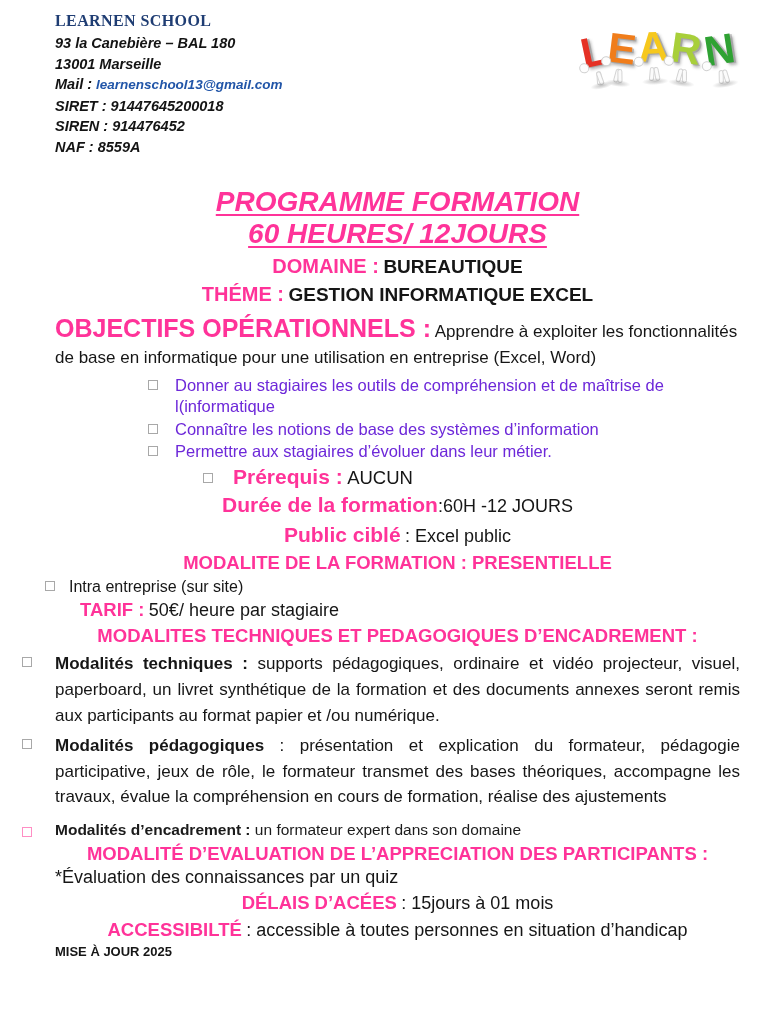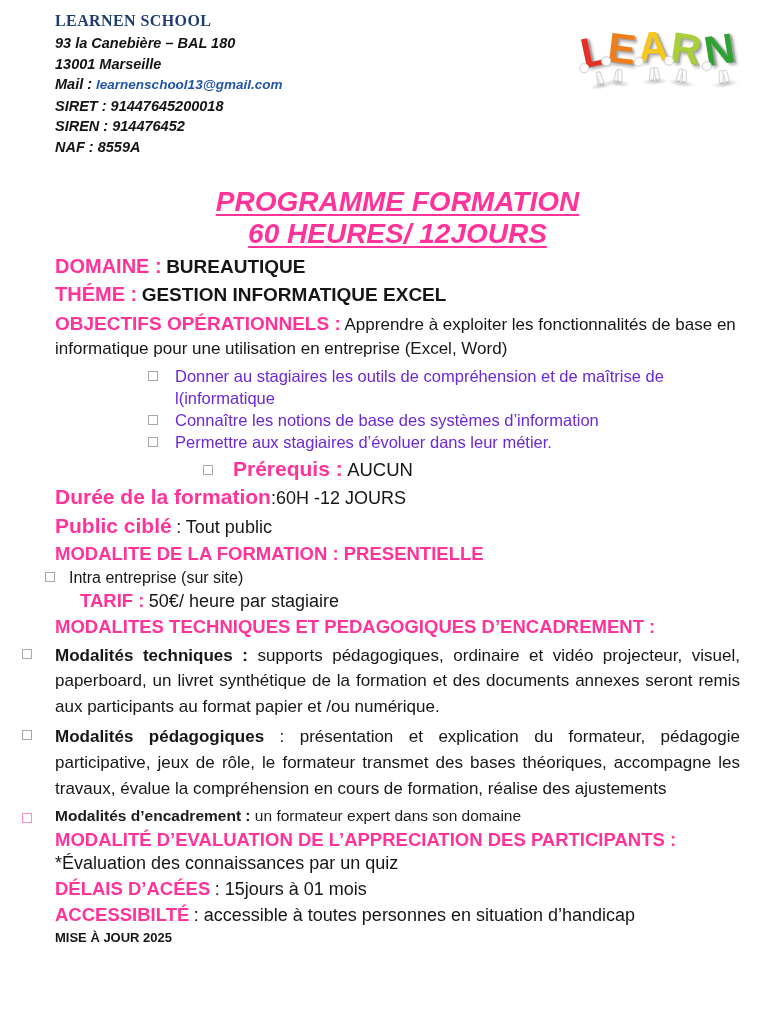--- a/index.html
+++ b/index.html
@@ -66,57 +66,57 @@
   .row { margin-top:2px; }
 
   .lbl-lg  { color:#ff3399; font-weight:bold; font-size:20px; }
   .val-lg  { color:#161616; font-weight:bold; font-size:19px; }
   .lbl-xl  { color:#ff3399; font-weight:bold; font-size:21px; }
   .lbl-md  { color:#ff3399; font-weight:bold; font-size:18.5px; }
   .val-md  { color:#161616; font-size:18px; }
   .body-txt{ color:#161616; font-size:17px; }
 
   .obj-para { margin-top:3px; font-size:17px; line-height:1.45; }
-  .obj-para .lbl-md { font-size:19px; }
+  .obj-para .lbl-md { font-size:25px; }
 
   
   .sq {
     display:inline-block; width:10px; height:10px;
     border:1.2px solid #a8a8a8; background:transparent;
   }
   .sq.pink-sq { border-color:#ff8ec4; }
 
   ul.obj-list { list-style:none; margin:4px 0 0 93px; }
   ul.obj-list li {
     position:relative; padding-left:27px;
     font-size:16.5px; line-height:1.3; color:#6d28d9; margin-bottom:1px;
   }
   ul.obj-list li .sq { position:absolute; left:0; top:5px; }
 
   .prereq-row { position:relative; margin:3px 0 0 148px; padding-left:30px; }
   .prereq-row .sq { position:absolute; left:0; top:8px; }
   .prereq-row .lbl-xl { font-size:21px; }
   .prereq-row .val-md { font-size:18.5px; }
 
-  .heading-line { margin-top:3px; line-height:1.25; }
+  .heading-line { margin-top:3px; line-height:1.25;text-align:center; }
 
   .bullet-para { position:relative; margin-top:4px; }
   .bullet-para .sq { position:absolute; left:-33px; top:6px; }
 
   .intra-row { font-size:16px; color:#161616; margin-top:4px; margin-left:-10px; }
   .intra-row .sq { position:static; margin-right:14px; vertical-align:1px; }
 
   .tarif-row { margin:3px 0 0 25px; }
 
   .just-para {
     text-align:justify; font-size:17px; line-height:1.52; color:#161616;
   }
   .just-para .blbl { font-weight:bold; }
 
-  .encadrement-row { font-size:15.5px; margin-top:5px; }
+  .encadrement-row { font-size:15.5px; margin-top:11px; }
   .encadrement-row .blbl { font-weight:bold; }
 
   .final-bold { color:#161616; font-weight:bold; font-size:13px; margin-top:3px; }
 </style>
 </head>
 <body>
 
 <div class="header-block">
   <div class="school-name">LEARNEN SCHOOL</div>
   <div class="addr-line">93 la Canebière – BAL 180</div>
@@ -195,21 +195,21 @@
     <span class="lbl-xl">Prérequis :</span>
     <span class="val-md">AUCUN</span>
   </div>
 
   <div class="row heading-line">
     <span class="lbl-xl">Durée de la formation</span><span class="val-md">:60H -12 JOURS</span>
   </div>
 
   <div class="row heading-line">
     <span class="lbl-xl">Public ciblé</span>
-    <span class="val-md">: Tout public</span>
+    <span class="val-md">: Excel public</span>
   </div>
 
   <div class="row heading-line">
     <span class="lbl-md">MODALITE DE LA FORMATION : PRESENTIELLE</span>
   </div>
 
   <div class="intra-row">
     <span class="sq"></span><span>Intra entreprise (sur site)</span>
   </div>
 

